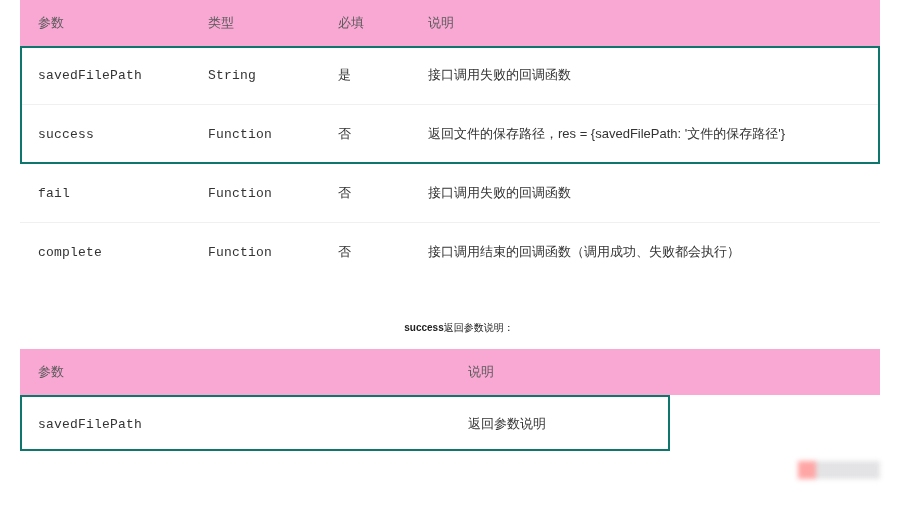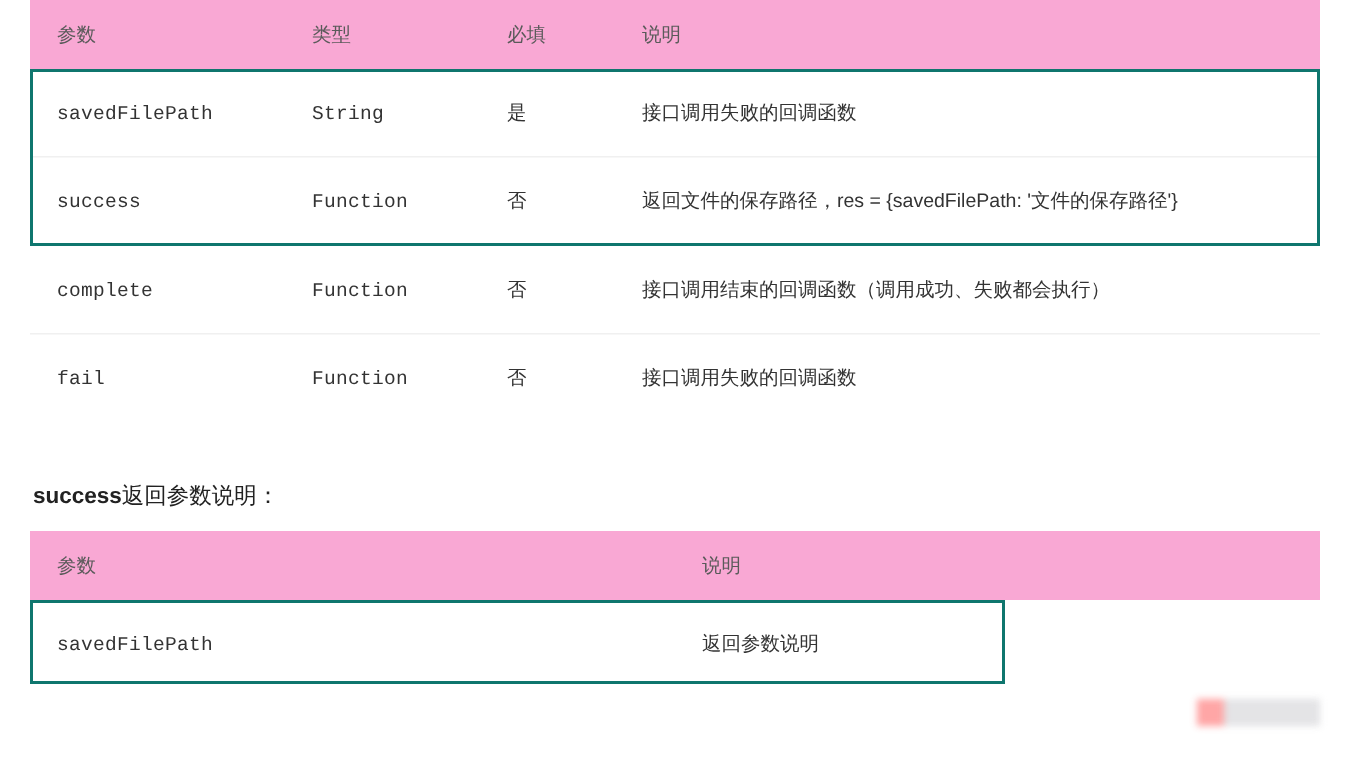--- a/index.html
+++ b/index.html
@@ -43,23 +43,24 @@
   .mono {
     font-family: "SFMono-Regular", Consolas, "Liberation Mono", Menlo, monospace;
     font-size: 12.5px;
     letter-spacing: 0.2px;
   }
   .col-param { width: 170px; }
   .col-type  { width: 130px; }
   .col-req   { width: 90px; }
   .col-desc  { }
   .section-label {
-    margin: 40px 0 14px 2px;
-    font-size: 15px;
+    margin: 40px 0 14px 18px;
+    font-size: 10px;
     color: #222;
+    text-align: center;
   }
   .section-label .bold {
     font-weight: 700;
   }
   
   .col2-param { width: 50%; }
   .col2-desc  { width: 50%; }
   
   .deco {
     position: relative;
@@ -111,30 +112,30 @@
           <td>是</td>
           <td>接口调用失败的回调函数</td>
         </tr>
         <tr>
           <td class="mono">success</td>
           <td class="mono">Function</td>
           <td>否</td>
           <td>返回文件的保存路径，res = {savedFilePath: '文件的保存路径'}</td>
         </tr>
         <tr>
+          <td class="mono">fail</td>
+          <td class="mono">Function</td>
+          <td>否</td>
+          <td>接口调用失败的回调函数</td>
+        </tr>
+        <tr>
           <td class="mono">complete</td>
           <td class="mono">Function</td>
           <td>否</td>
           <td>接口调用结束的回调函数（调用成功、失败都会执行）</td>
-        </tr>
-        <tr>
-          <td class="mono">fail</td>
-          <td class="mono">Function</td>
-          <td>否</td>
-          <td>接口调用失败的回调函数</td>
         </tr>
       </tbody>
     </table>
 
     <div class="overlay-box" style="left:0; right:0; top:46px; height:118px;"></div>
   </div>
 
   <div class="section-label">
     <span class="bold">success</span><span>返回参数说明：</span>
   </div>

